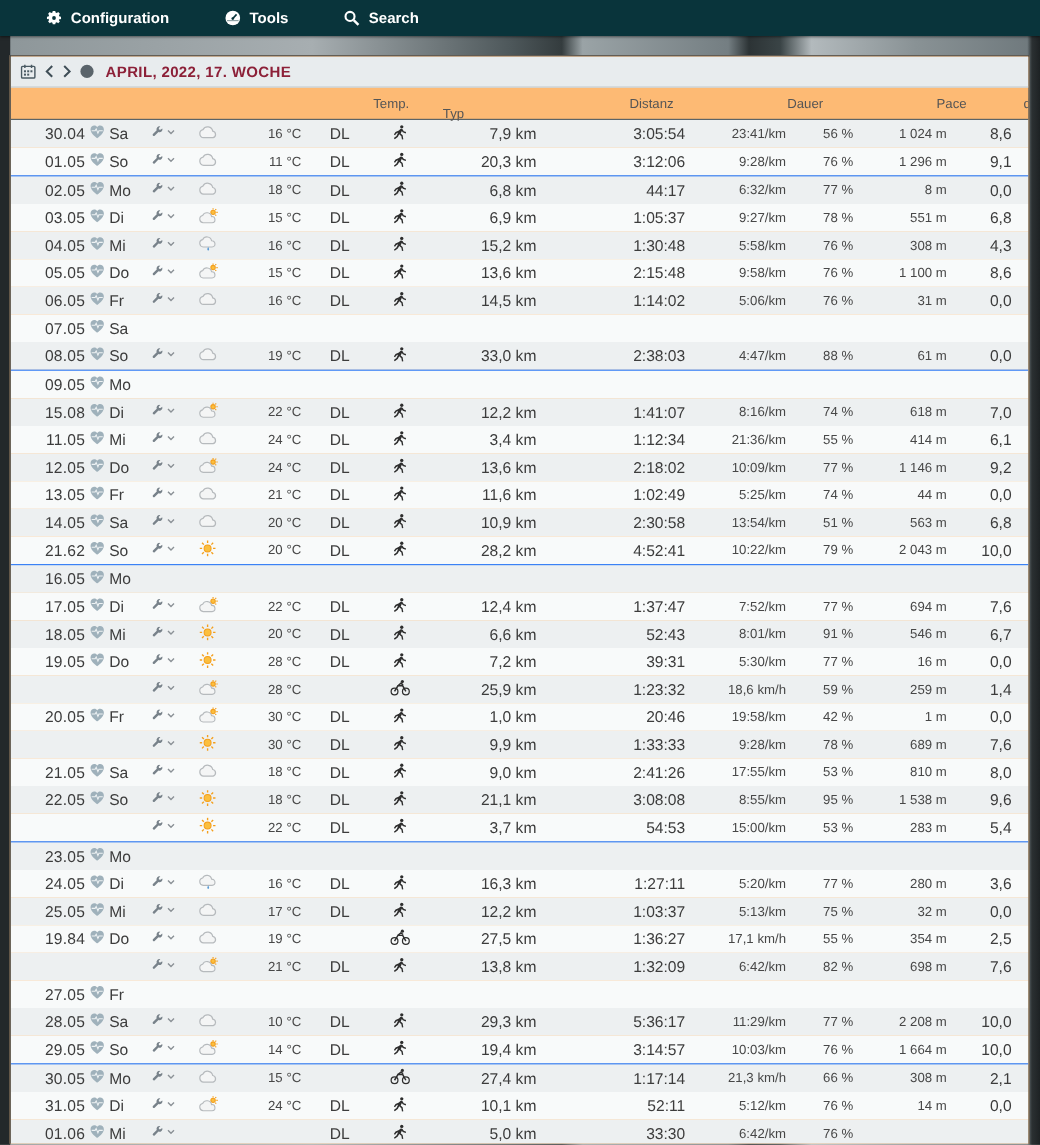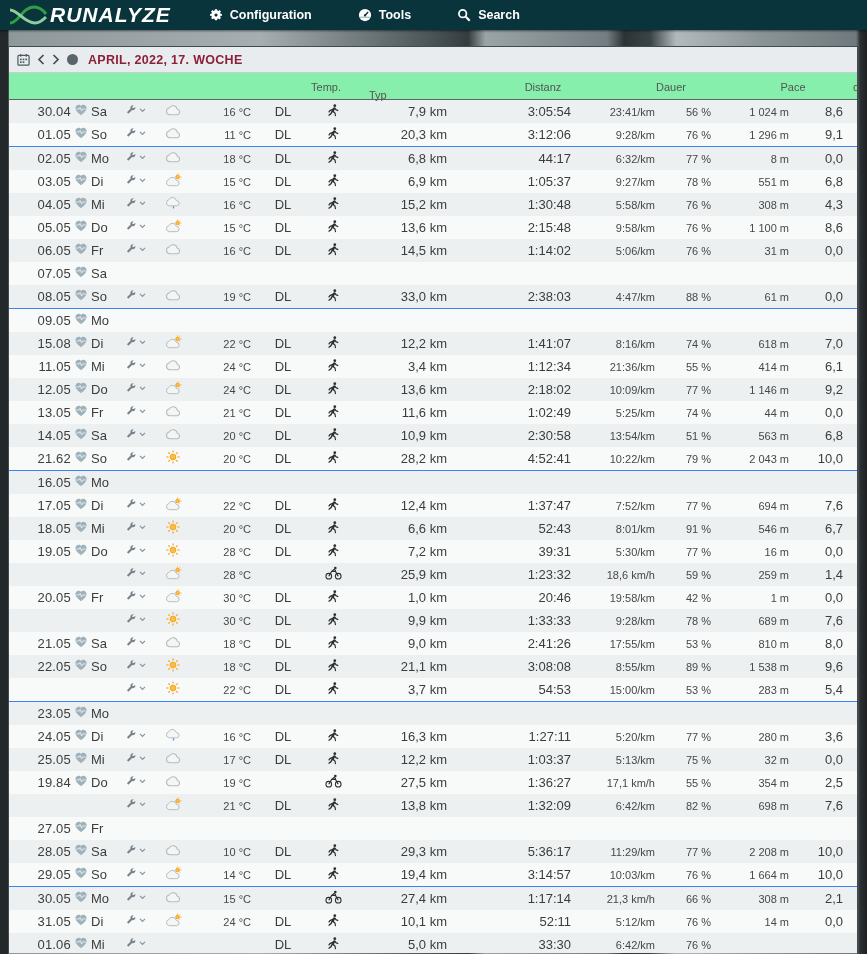--- a/index.html
+++ b/index.html
@@ -15,21 +15,21 @@
   .topbar{position:absolute;left:0;top:0;width:867px;height:30px;background:#09343b;
     display:flex;align-items:center;box-shadow:0 1px 2px rgba(0,0,0,.5);}
   .brand{display:flex;align-items:center;gap:2px;margin-left:8px;cursor:pointer;}
   .brand-text{color:#fff;font-size:21px;font-weight:bold;font-style:italic;letter-spacing:1px;line-height:30px;}
   .nav-items{display:flex;margin-left:38px;gap:46px;}
   .nav-item{display:flex;align-items:flex-start;gap:7px;color:#fff;font-size:12.5px;font-weight:bold;cursor:pointer;}
   .icn{display:inline-flex;align-items:center;justify-content:center;}
   .icn svg{display:block;}
   
   .panel{position:absolute;left:8px;top:46px;width:850px;height:907px;
-    background:#86efac;border:1px solid #43494c;border-bottom:none;box-sizing:border-box;overflow:hidden;}
+    background:#fdba74;border:1px solid #43494c;border-bottom:none;box-sizing:border-box;overflow:hidden;}
   .panel-header{height:25px;background:#e8ecee;border-bottom:1px solid #c7ced2;
     display:flex;align-items:center;gap:7px;padding:0 8px;}
   .panel-title{color:#8c2038;font-weight:bold;font-size:12.5px;letter-spacing:.3px;margin-left:3px;}
   .ph-btn{cursor:pointer;display:inline-flex;align-items:center;}
   .dot{width:11px;height:11px;border-radius:50%;background:#5a646b;display:inline-block;}
   
   .grid{display:grid;grid-template-columns:62px 20px 28px 34px 40px 58px 64px 36px 96px 124px 84px 56px 78px 54px 1fr;
     align-items:center;}
   .thead{height:26px;font-size:11px;color:#555;border-bottom:1px solid #5b6467;gap:18px;}
   .thead .th{padding-bottom:1px;}
@@ -41,29 +41,20 @@
   .cell-r{text-align:right;} .cell-c{text-align:center;} .cell-l{text-align:left;}
   .small{font-size:11px;color:#474747;}
   .wrench-btn{display:inline-flex;align-items:center;gap:2px;cursor:pointer;justify-content:center;width:100%;}
   .date{letter-spacing:.2px;}
   .typ{padding-left:0;}
 </style>
 </head>
 <body>
 
 <div class="topbar">
-  <div class="brand">
-    <span class="icn">
-      <svg width="40" height="24" viewBox="0 0 40 24">
-        <path d="M2 20 C11 20 14 4 26 4 32 4 35 7 38 11" stroke="#2f9e44" stroke-width="3" fill="none"></path>
-        <path d="M2 7 C10 7 16 20 27 20 32 20 35 17 38 14" stroke="#8ece9e" stroke-width="3" fill="none"></path>
-      </svg>
-    </span>
-    <span class="brand-text">RUNALYZE</span>
-  </div>
   <div class="nav-items">
     <div class="nav-item">
       <span class="icn">
         <svg width="14" height="14" viewBox="0 0 16 16">
             <path fill="#fff" d="M14.7 9.2l-1.5-.3a5.3 5.3 0 0 1-.5 1.2l.9 1.3-1.6 1.6-1.3-.9c-.4.2-.8.4-1.2.5L9.2 14H6.8l-.3-1.5a5.3 5.3 0 0 1-1.2-.5l-1.3.9-1.6-1.6.9-1.3c-.2-.4-.4-.8-.5-1.2L1.3 9.2V6.8l1.5-.3c.1-.4.3-.8.5-1.2l-.9-1.3 1.6-1.6 1.3.9c.4-.2.8-.4 1.2-.5L6.8 1.3h2.4l.3 1.5c.4.1.8.3 1.2.5l1.3-.9 1.6 1.6-.9 1.3c.2.4.4.8.5 1.2l1.5.3z"></path>
             <circle cx="8" cy="8" r="1.8" fill="#09343b"></circle>
           </svg>
       </span>
       <span>Configuration</span>
     </div>
@@ -1206,21 +1197,21 @@
         <div class="cell-c typ">DL</div>
         <div class="cell-c"><span class="icn">
             <svg width="13" height="15" viewBox="0 0 16 16">
               <circle cx="9.6" cy="2.1" r="1.7" fill="#2e2e2e"></circle>
               <path d="M8.2 4.4c.8-.5 1.9-.3 2.4.5l1 1.6 2.5 1-.5 1.3-3-1.1-.9-1.3-1.2 2.6 2 1.8.7 3.9-1.4.3-.6-3.3-2.2-1.9-1.5 2.7-3.1 2.3-.9-1.2 2.7-2.1 1.7-3.5-1.9.8-1.3 1.9-1.2-.8 1.7-2.5 3.5-1.6z" fill="#2e2e2e"></path>
             </svg>
           </span></div>
         <div class="cell-r">21,1 km</div>
         <div class="cell-r">3:08:08</div>
         <div class="cell-r small">8:55/km</div>
-        <div class="cell-r small">89 %</div>
+        <div class="cell-r small">95 %</div>
         <div class="cell-r small">1 538 m</div>
         <div class="cell-r">9,6</div>
         <div class="cell-l"></div>
       </div>
       <div class="grid row">
         <div class="cell-r date"></div>
         <div class="cell-c"></div>
         <div class="cell-l"></div>
         <div class="cell-c"><span class="wrench-btn">
             <span class="icn">

